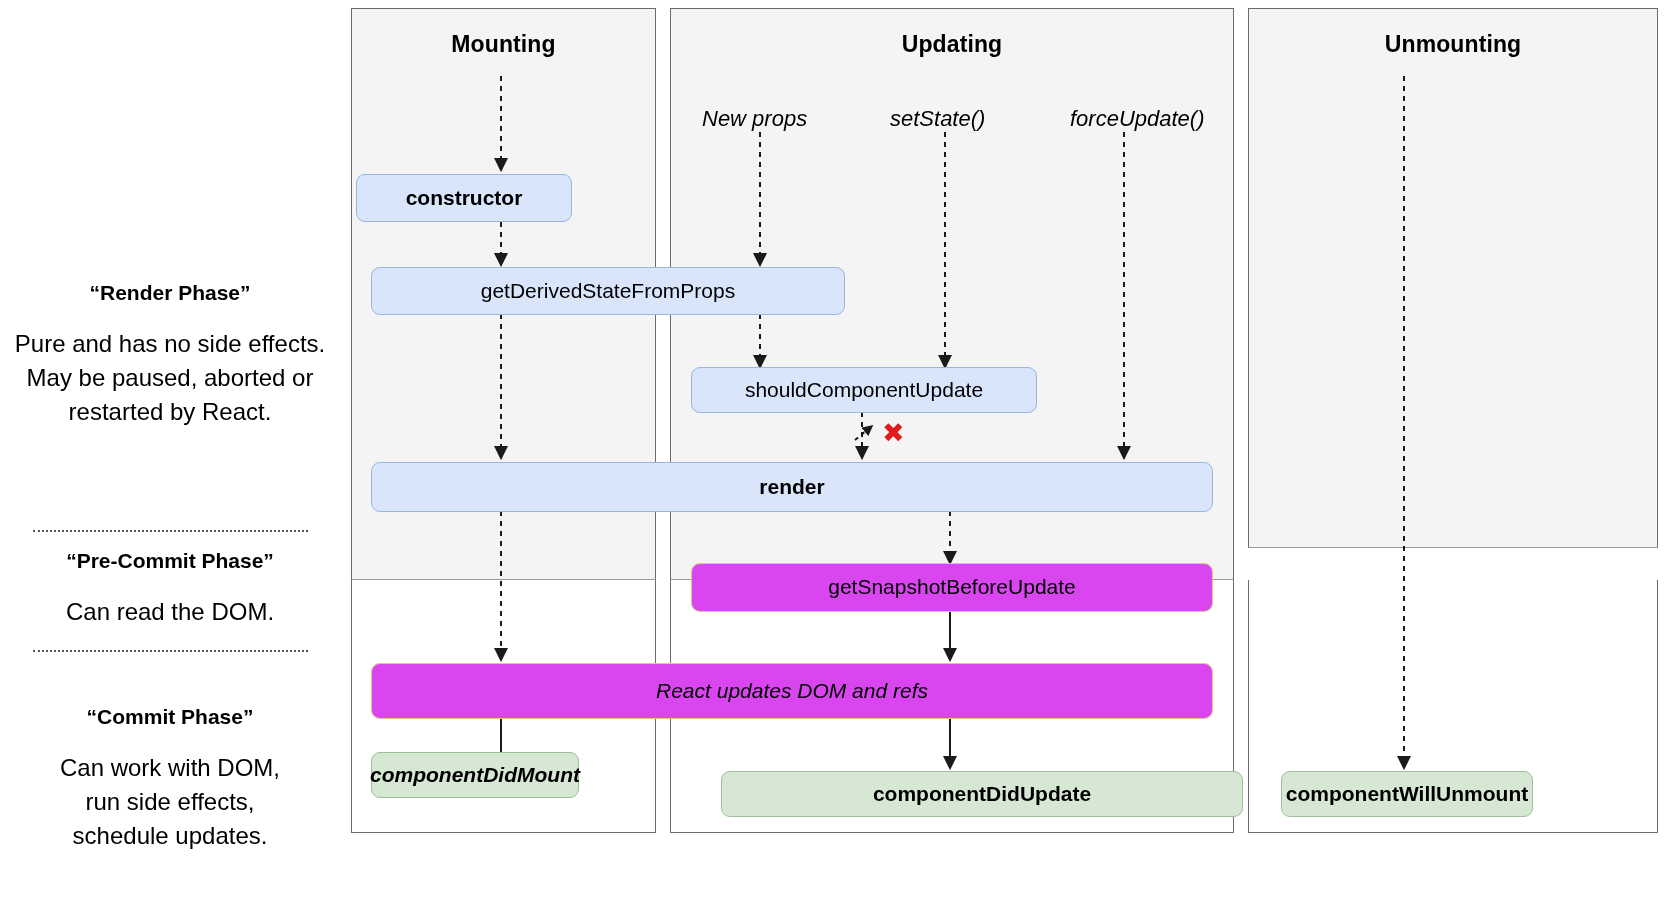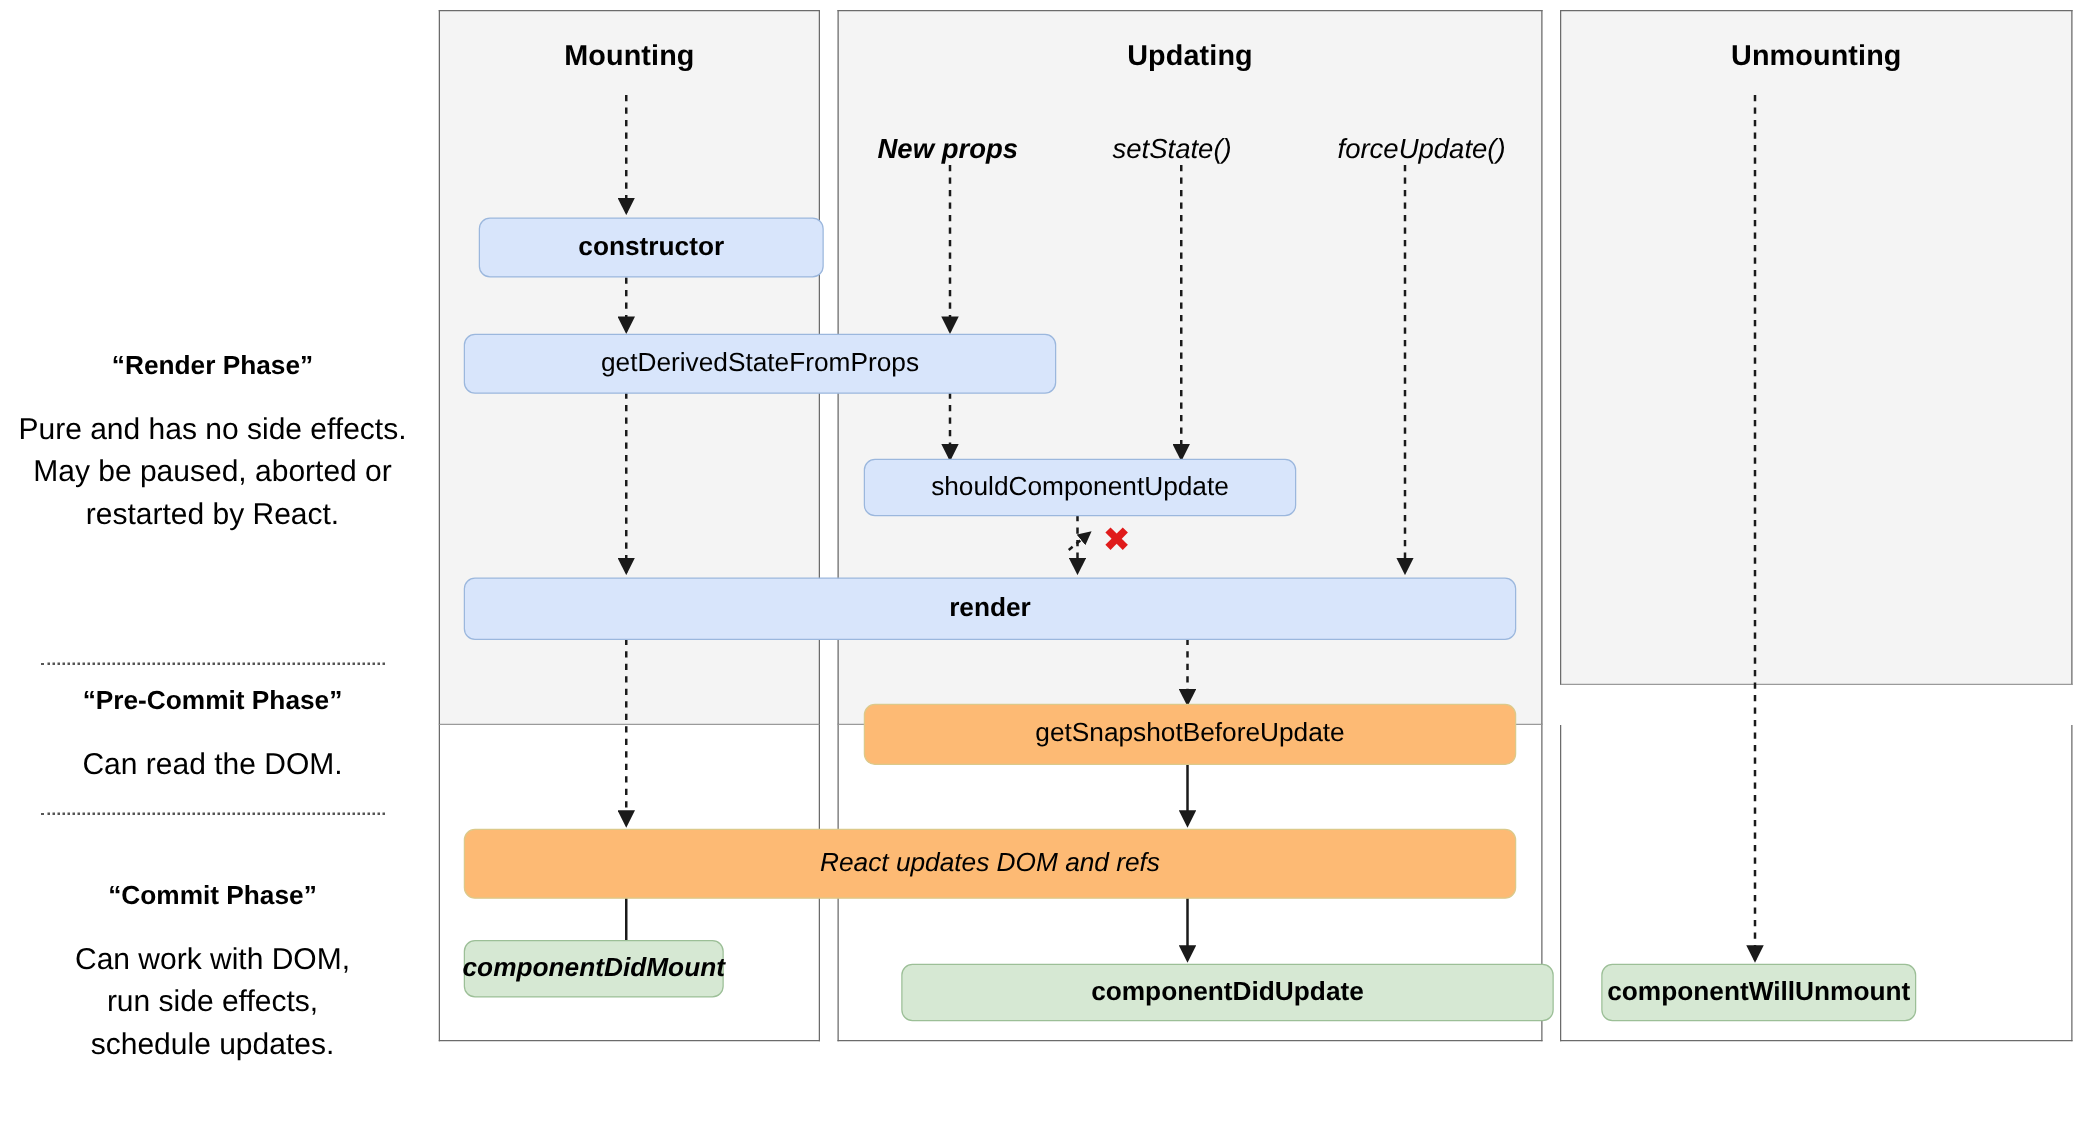--- a/index.html
+++ b/index.html
@@ -81,21 +81,21 @@
     font-size: 21px;
     line-height: 1.15;
     z-index: 6;
     padding: 0 10px;
   }
   .node.blue {
     background: #d8e5fb;
     border: 1px solid #9bb7dd;
   }
   .node.yellow {
-    background: #fdba74;
+    background: #d946ef;
     border: 1px solid #dcc98a;
   }
   .node.green {
     background: #d6e8d3;
     border: 1px solid #9cbf97;
   }
   .node.bold { font-weight: bold; }
   .node.italic { font-style: italic; }
 
   
@@ -149,21 +149,21 @@
   <div class="panel panel-top" style="left:670px; top:8px; width:564px; height:572px;">
     <div class="col-title">Updating</div>
   </div>
   <div class="panel panel-bottom" style="left:670px; top:580px; width:564px; height:253px;"></div>
 
   <div class="panel panel-top" style="left:1248px; top:8px; width:410px; height:540px;">
     <div class="col-title">Unmounting</div>
   </div>
   <div class="panel panel-bottom" style="left:1248px; top:580px; width:410px; height:253px;"></div>
 
-  <div class="trigger" style="left:702px; top:106px;font-weight:bold;">New props</div>
+  <div class="trigger" style="left:702px; top:106px;">New props</div>
   <div class="trigger" style="left:890px; top:106px;">setState()</div>
   <div class="trigger" style="left:1070px; top:106px;">forceUpdate()</div>
 
   <div class="legend-block" style="top:281px;">
     <div class="legend-title">“Render Phase”</div>
     <div class="legend-body" style="white-space:pre-line;">Pure and has no side effects.
 May be paused, aborted or
 restarted by React.</div>
   </div>
 
@@ -222,21 +222,21 @@
       <line x1="950" y1="611" x2="950" y2="660" marker-end="url(#ah)"></line>
 
       <line x1="950" y1="718" x2="950" y2="768" marker-end="url(#ah)"></line>
 
       <line x1="1404" y1="76" x2="1404" y2="768" stroke-dasharray="5 5" marker-end="url(#ah)"></line>
     </g>
   </svg>
 
   <div class="red-x" style="left:882px; top:419px;">✖</div>
 
-  <div class="node blue bold" style="left:383px; top:174px; width:276px; height:48px;">constructor</div>
+  <div class="node blue bold" style="left:356px; top:174px; width:216px; height:48px;">constructor</div>
 
   <div class="node blue" style="left:371px; top:267px; width:474px; height:48px;">getDerivedStateFromProps</div>
 
   <div class="node blue" style="left:691px; top:367px; width:346px; height:46px;">shouldComponentUpdate</div>
 
   <div class="node blue bold" style="left:371px; top:462px; width:842px; height:50px;">render</div>
 
   <div class="node yellow" style="left:691px; top:563px; width:522px; height:49px;">getSnapshotBeforeUpdate</div>
 
   <div class="node yellow italic" style="left:371px; top:663px; width:842px; height:56px;text-align:right;">React updates DOM and refs</div>

